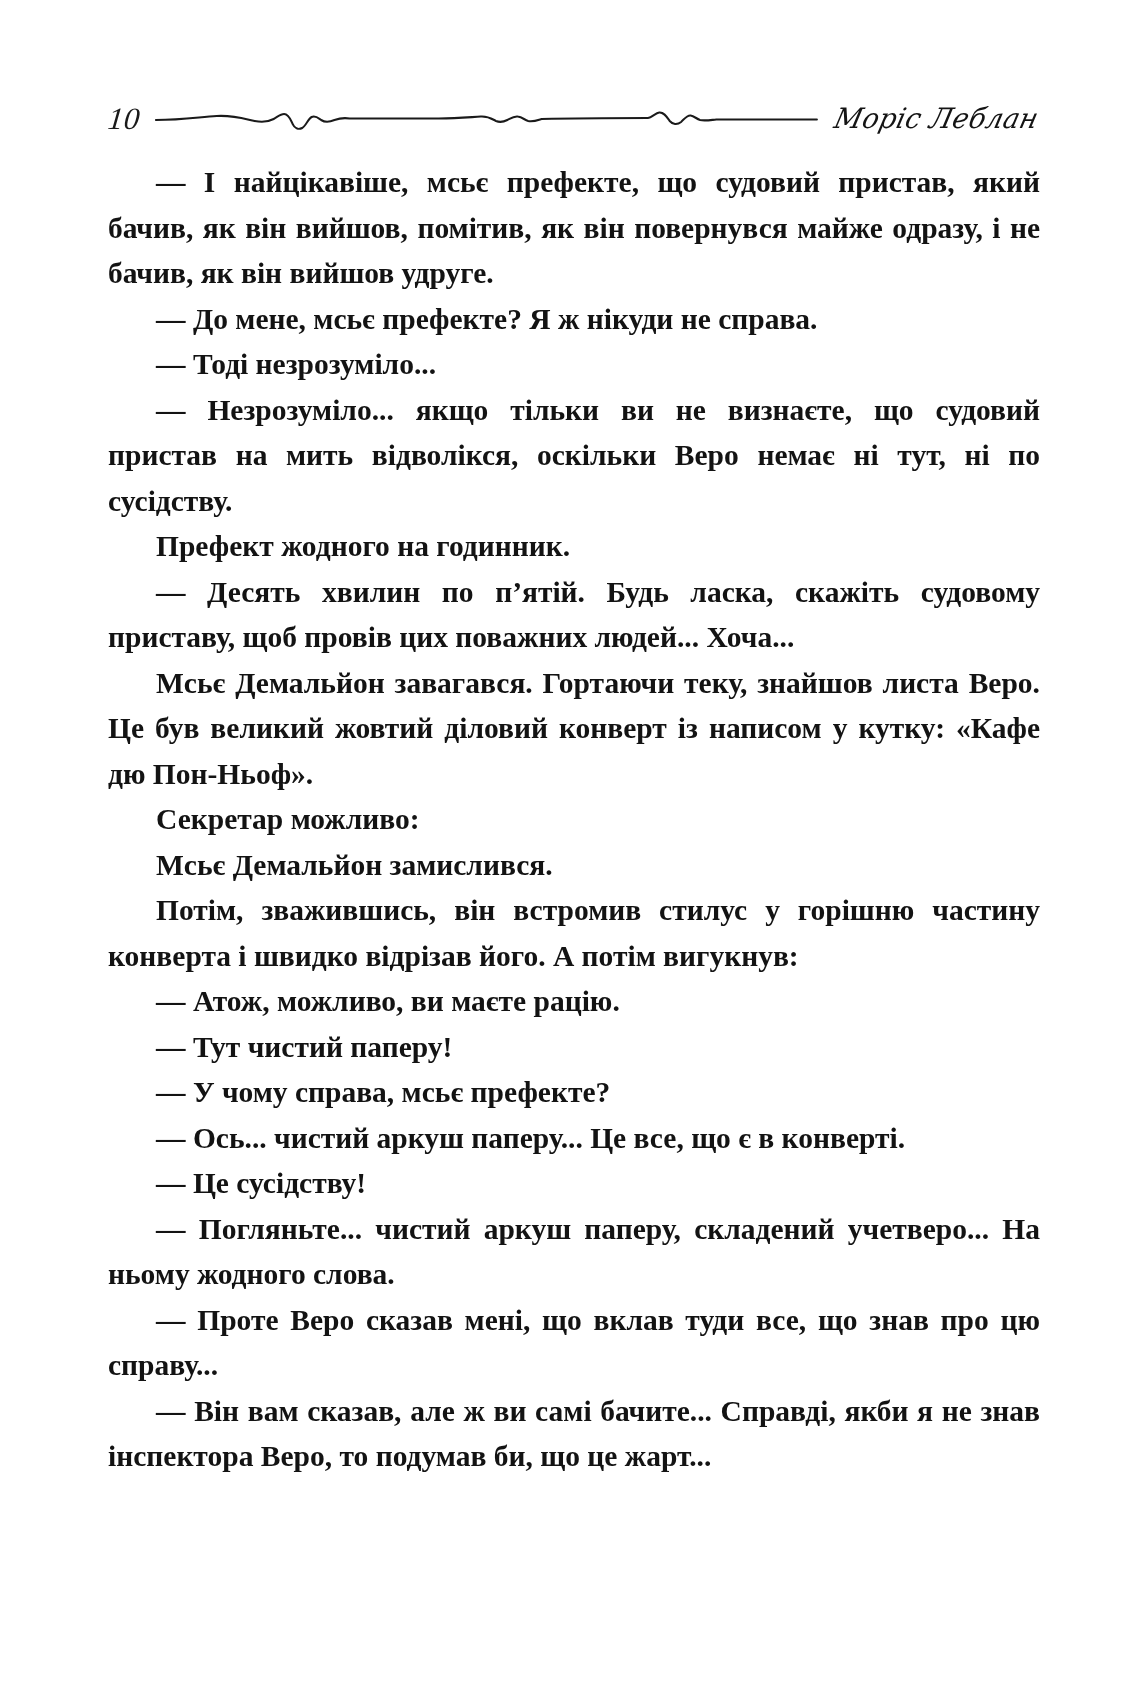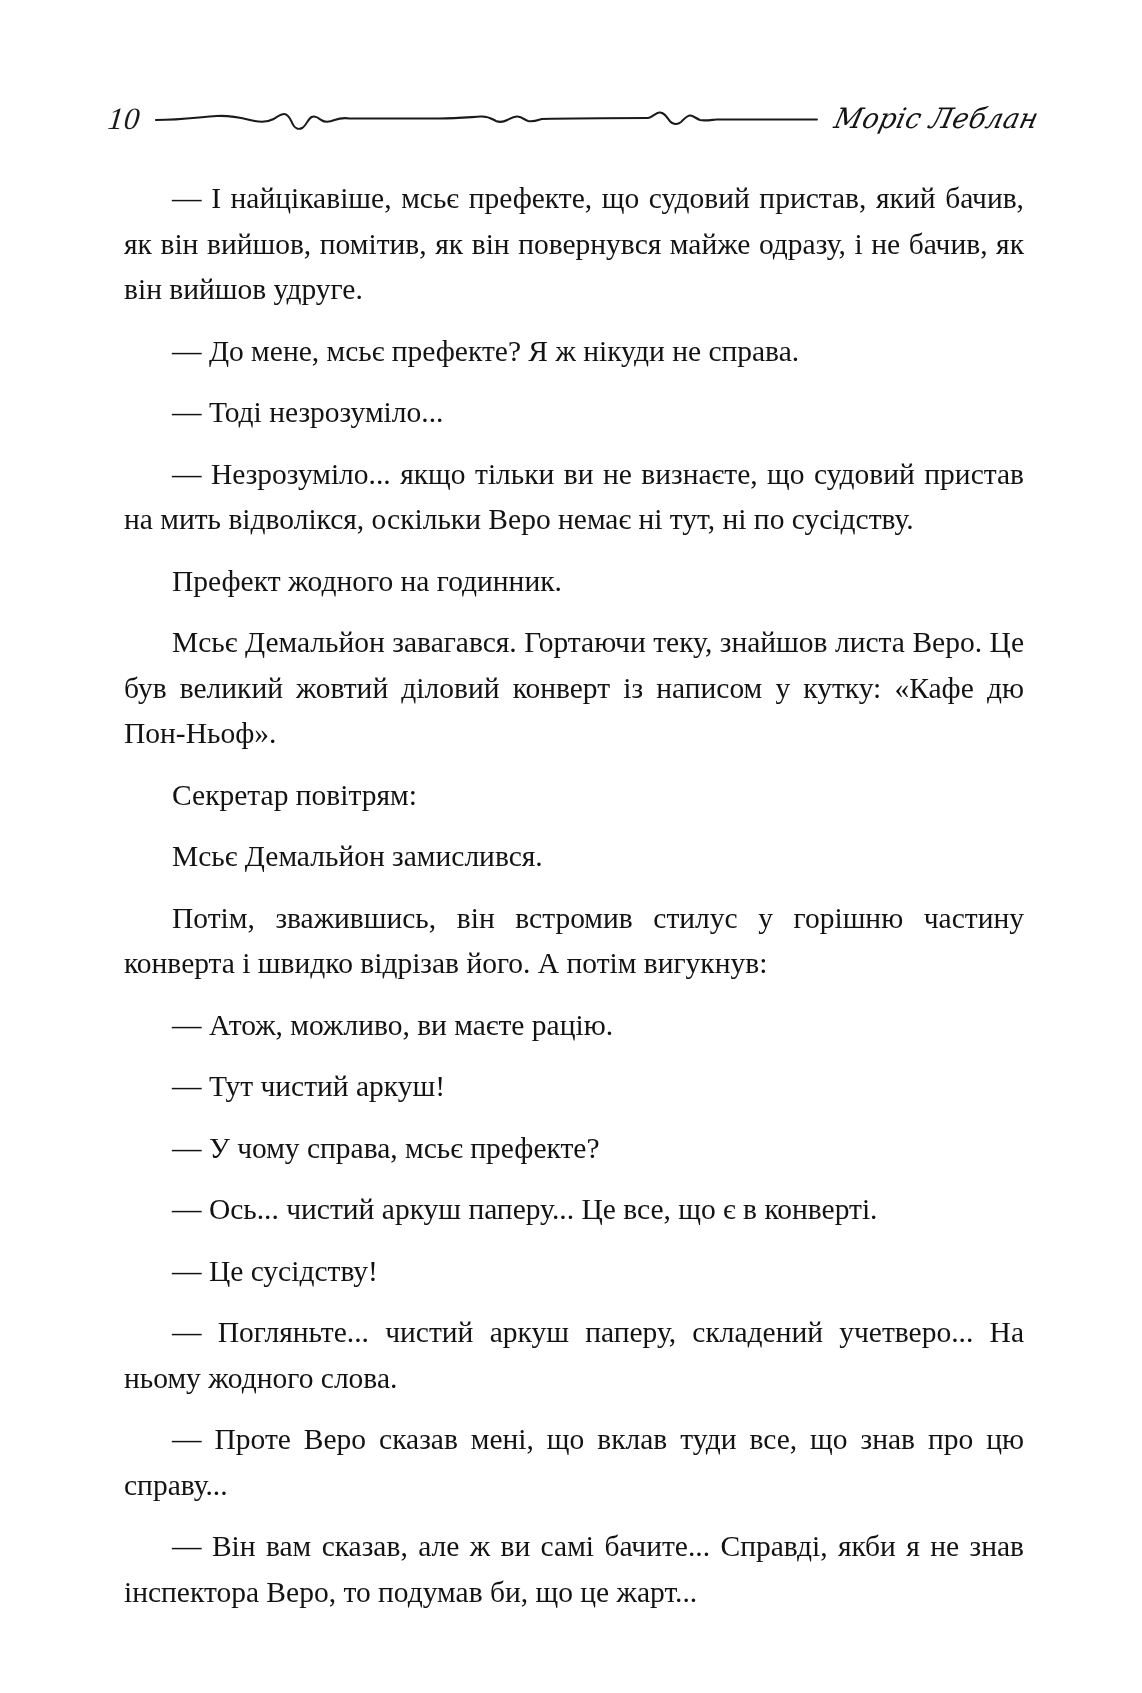--- a/index.html
+++ b/index.html
@@ -74,28 +74,28 @@
 
   
   .text-block {
     position: absolute;
     left: 108px;
     top: 160px;
     width: 932px;
   }
 
   p.para {
-    margin: 16px;
+    margin: 0;
     font-size: 29.5px;
     line-height: 45.5px;
     text-align: justify;
     text-indent: 48px;
     hyphens: manual;
     color: #131313;
-    font-weight: 400;
+    font-weight: 700;
     -webkit-font-smoothing: antialiased;
   }
 </style>
 </head>
 <body>
 
 <div class="page">
 
   <div class="running-head">
     <div class="folio">10</div>
@@ -133,26 +133,27 @@
 
     <div class="author-mark">Моріс Леблан</div>
   </div>
 
   <div class="text-block">
     <p class="para">— І найцікавіше, мсьє префекте, що судовий пристав, який бачив, як він вийшов, помітив, як він повернувся майже одразу, і не бачив, як він вийшов удруге.</p>
     <p class="para">— До мене, мсьє префекте? Я ж нікуди не справа.</p>
     <p class="para">— Тоді незрозуміло...</p>
     <p class="para">— Незрозуміло... якщо тільки ви не визнаєте, що судовий пристав на мить відволікся, оскільки Веро немає ні тут, ні по сусідству.</p>
     <p class="para">Префект жодного на годинник.</p>
+    <p class="para">— Десять хвилин по п’ятій. Будь ласка, скажіть судовому приставу, щоб провів цих поважних людей... Хоча...</p>
     <p class="para">Мсьє Демальйон завагався. Гортаючи теку, знайшов листа Веро. Це був великий жовтий діловий конверт із написом у кутку: «Кафе дю Пон-Ньоф».</p>
-    <p class="para">Секретар повітрям:</p>
+    <p class="para">Секретар можливо:</p>
     <p class="para">Мсьє Демальйон замислився.</p>
     <p class="para">Потім, зважившись, він встромив стилус у горішню частину конверта і швидко відрізав його. А потім вигукнув:</p>
     <p class="para">— Атож, можливо, ви маєте рацію.</p>
-    <p class="para">— Тут чистий аркуш!</p>
+    <p class="para">— Тут чистий паперу!</p>
     <p class="para">— У чому справа, мсьє префекте?</p>
     <p class="para">— Ось... чистий аркуш паперу... Це все, що є в конверті.</p>
     <p class="para">— Це сусідству!</p>
     <p class="para">— Погляньте... чистий аркуш паперу, складений учетверо... На ньому жодного слова.</p>
     <p class="para">— Проте Веро сказав мені, що вклав туди все, що знав про цю справу...</p>
     <p class="para">— Він вам сказав, але ж ви самі бачите... Справді, якби я не знав інспектора Веро, то подумав би, що це жарт...</p>
 
   </div>
 
 </div>

